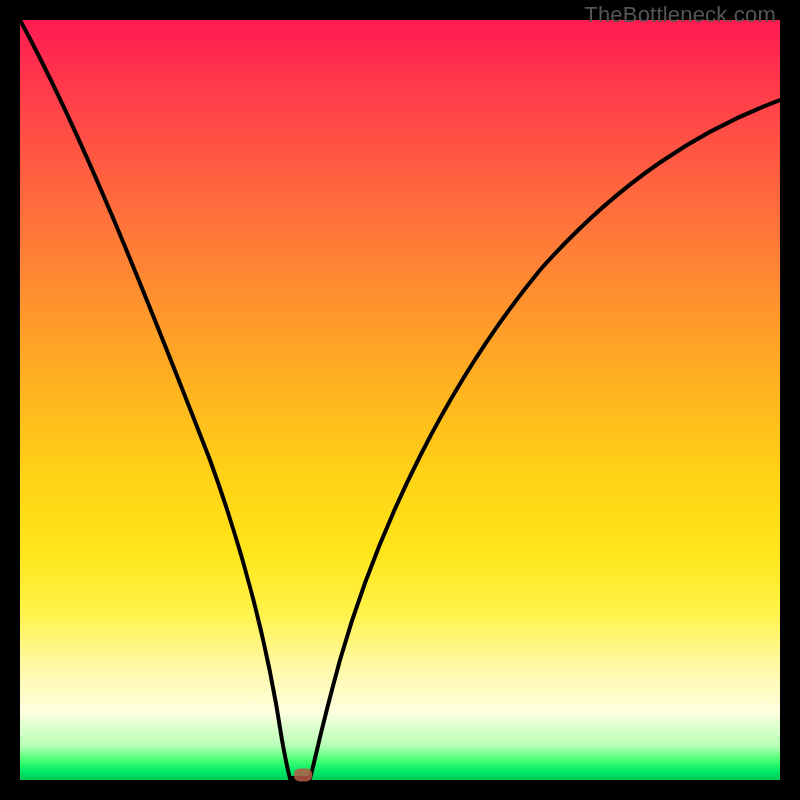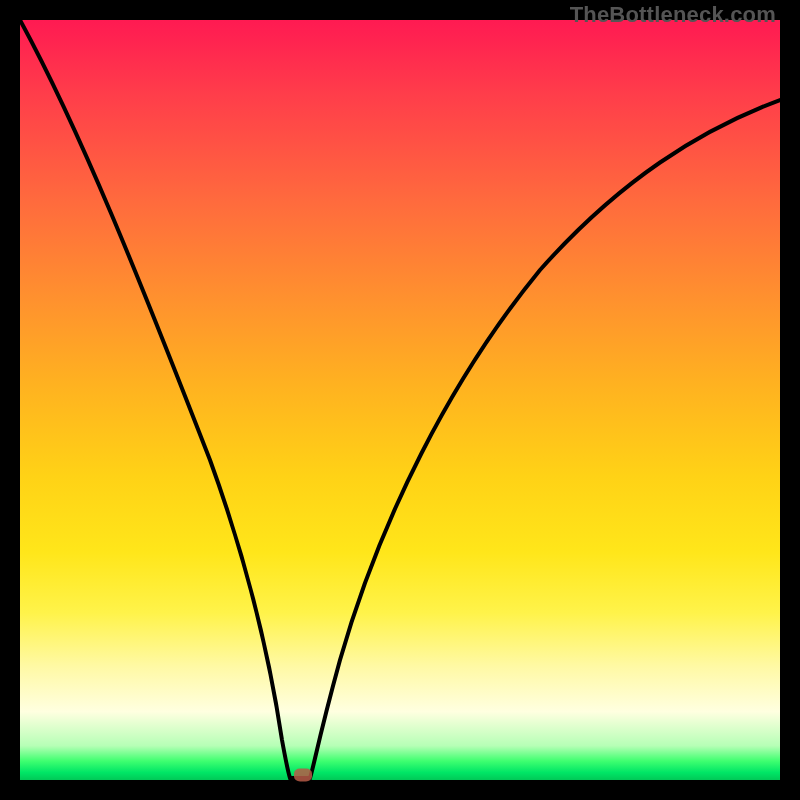--- a/index.html
+++ b/index.html
@@ -53,21 +53,21 @@
     background: #b65a47;
     transform: translate(-50%, -50%);
     opacity: 0.85;
   }
   .watermark {
     position: absolute;
     top: 2px;
     right: 24px;
     font-size: 22px;
     color: #555;
-    font-weight: 700;
+    font-weight: 400;
     letter-spacing: 0.2px;
     user-select: none;
   }
 </style>
 </head>
 <body>
 
 <div class="stage">
   <div class="plot">
     <svg class="curve" viewBox="0 0 760 760" preserveAspectRatio="none">

